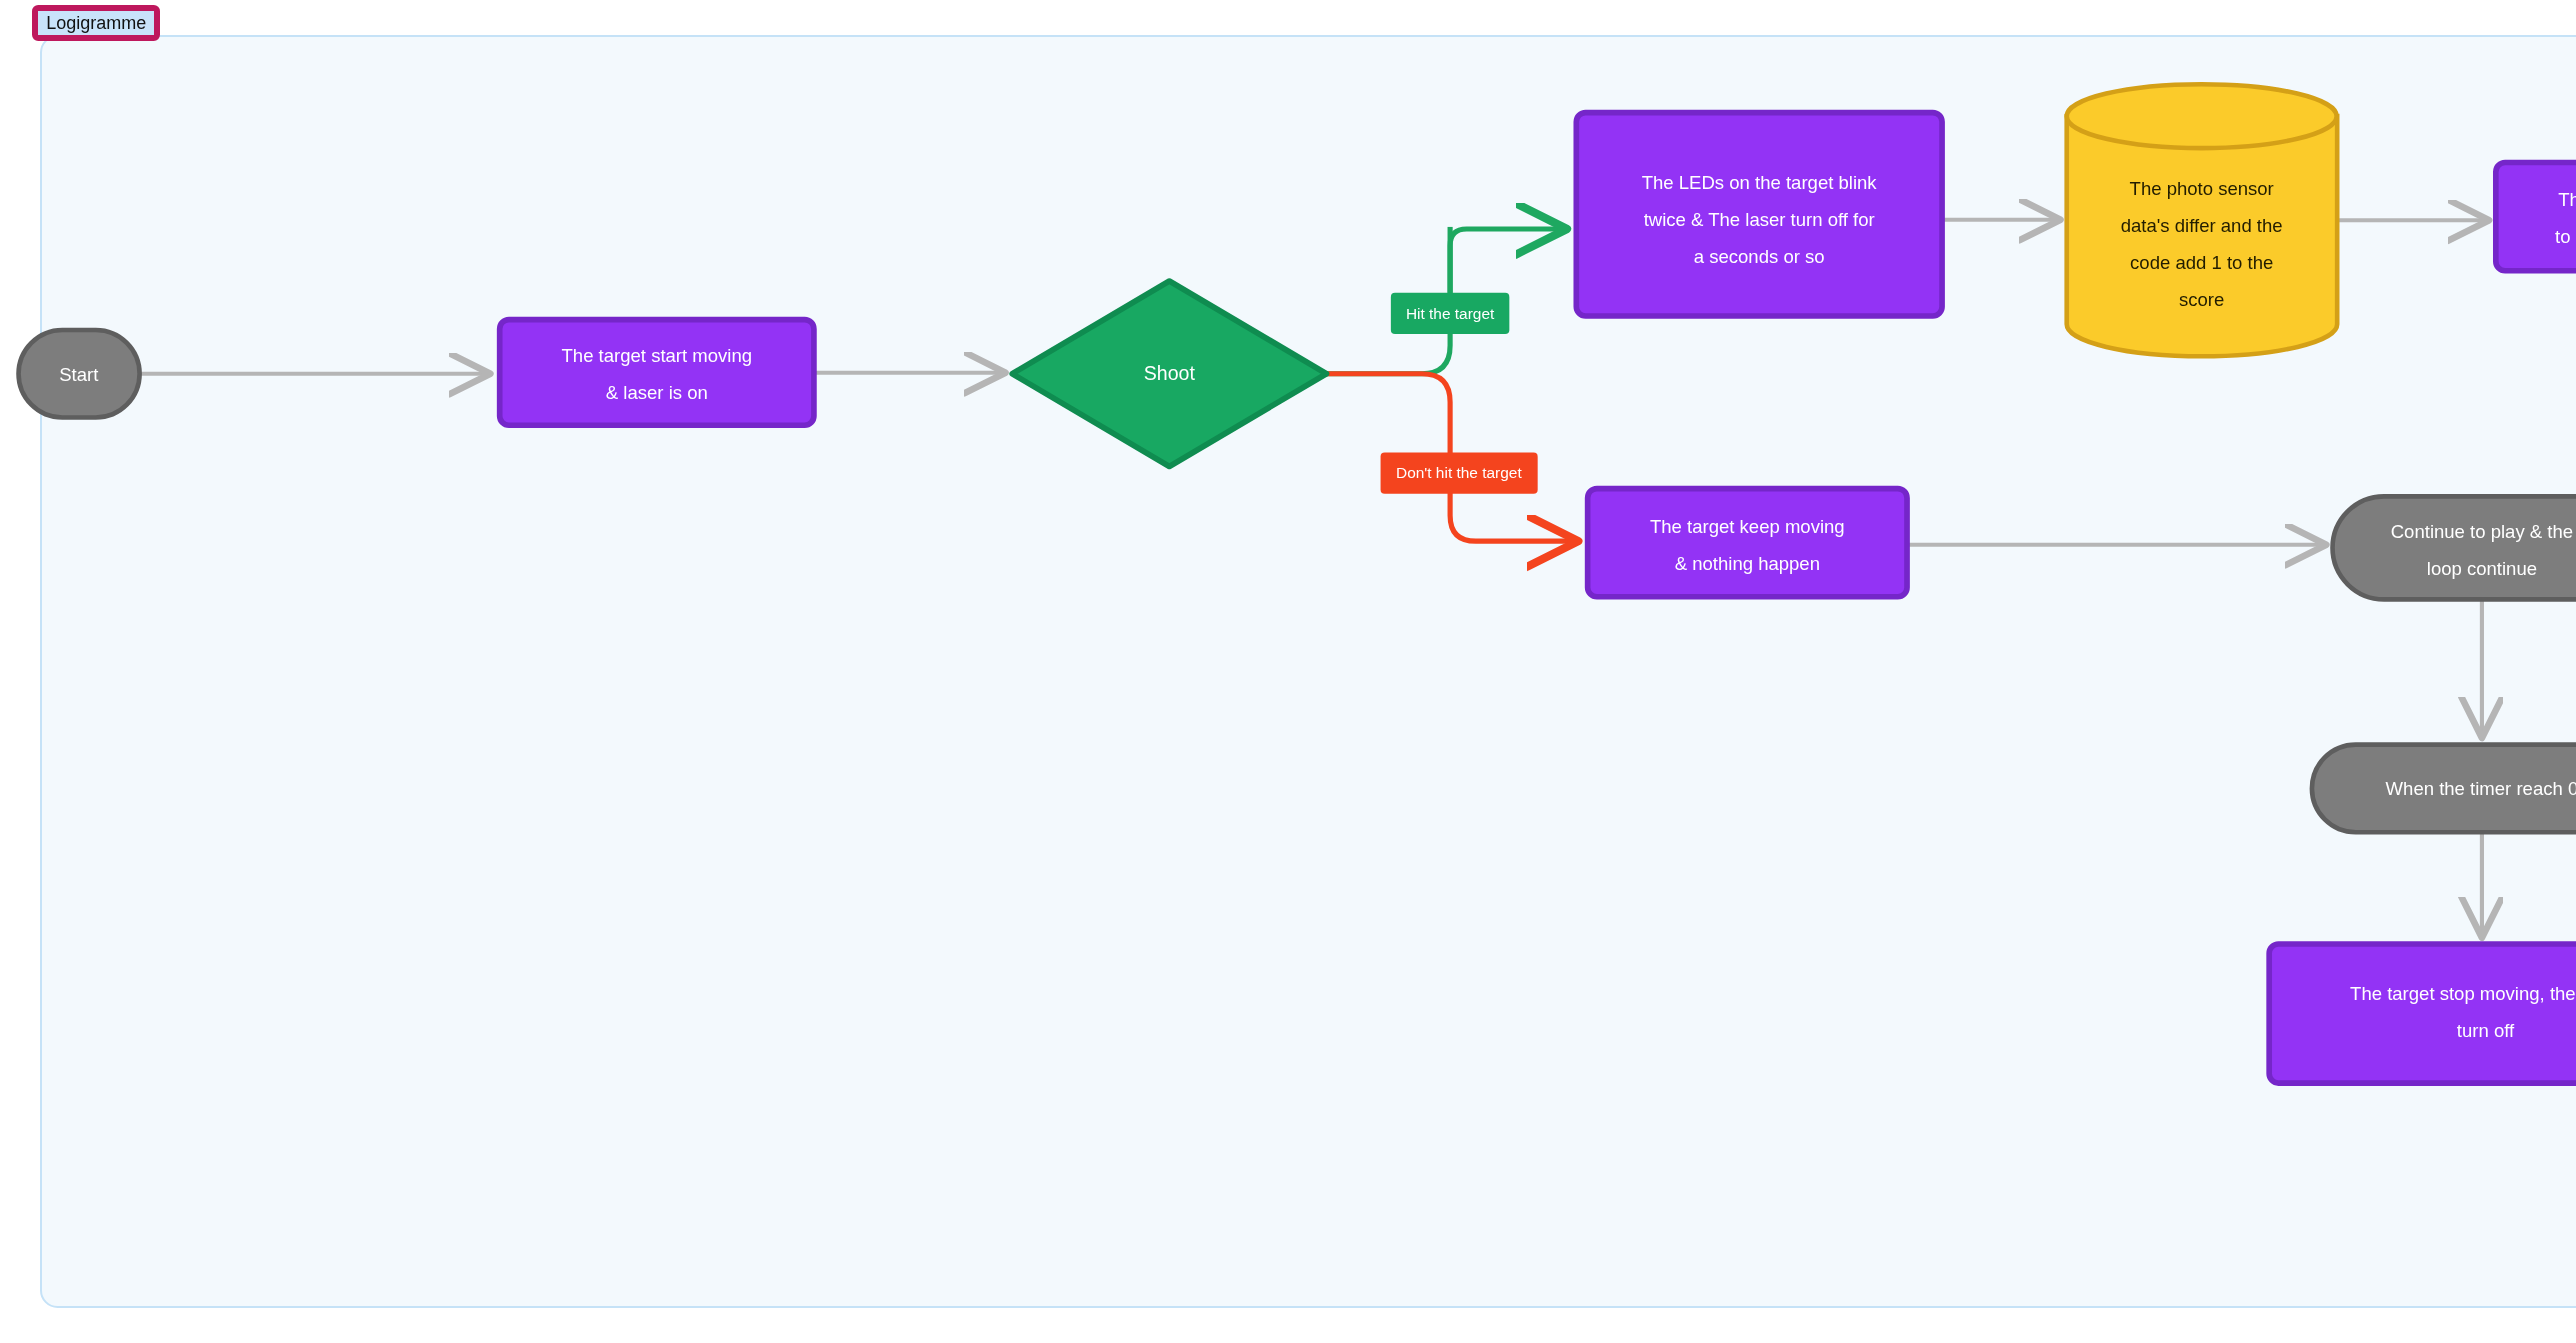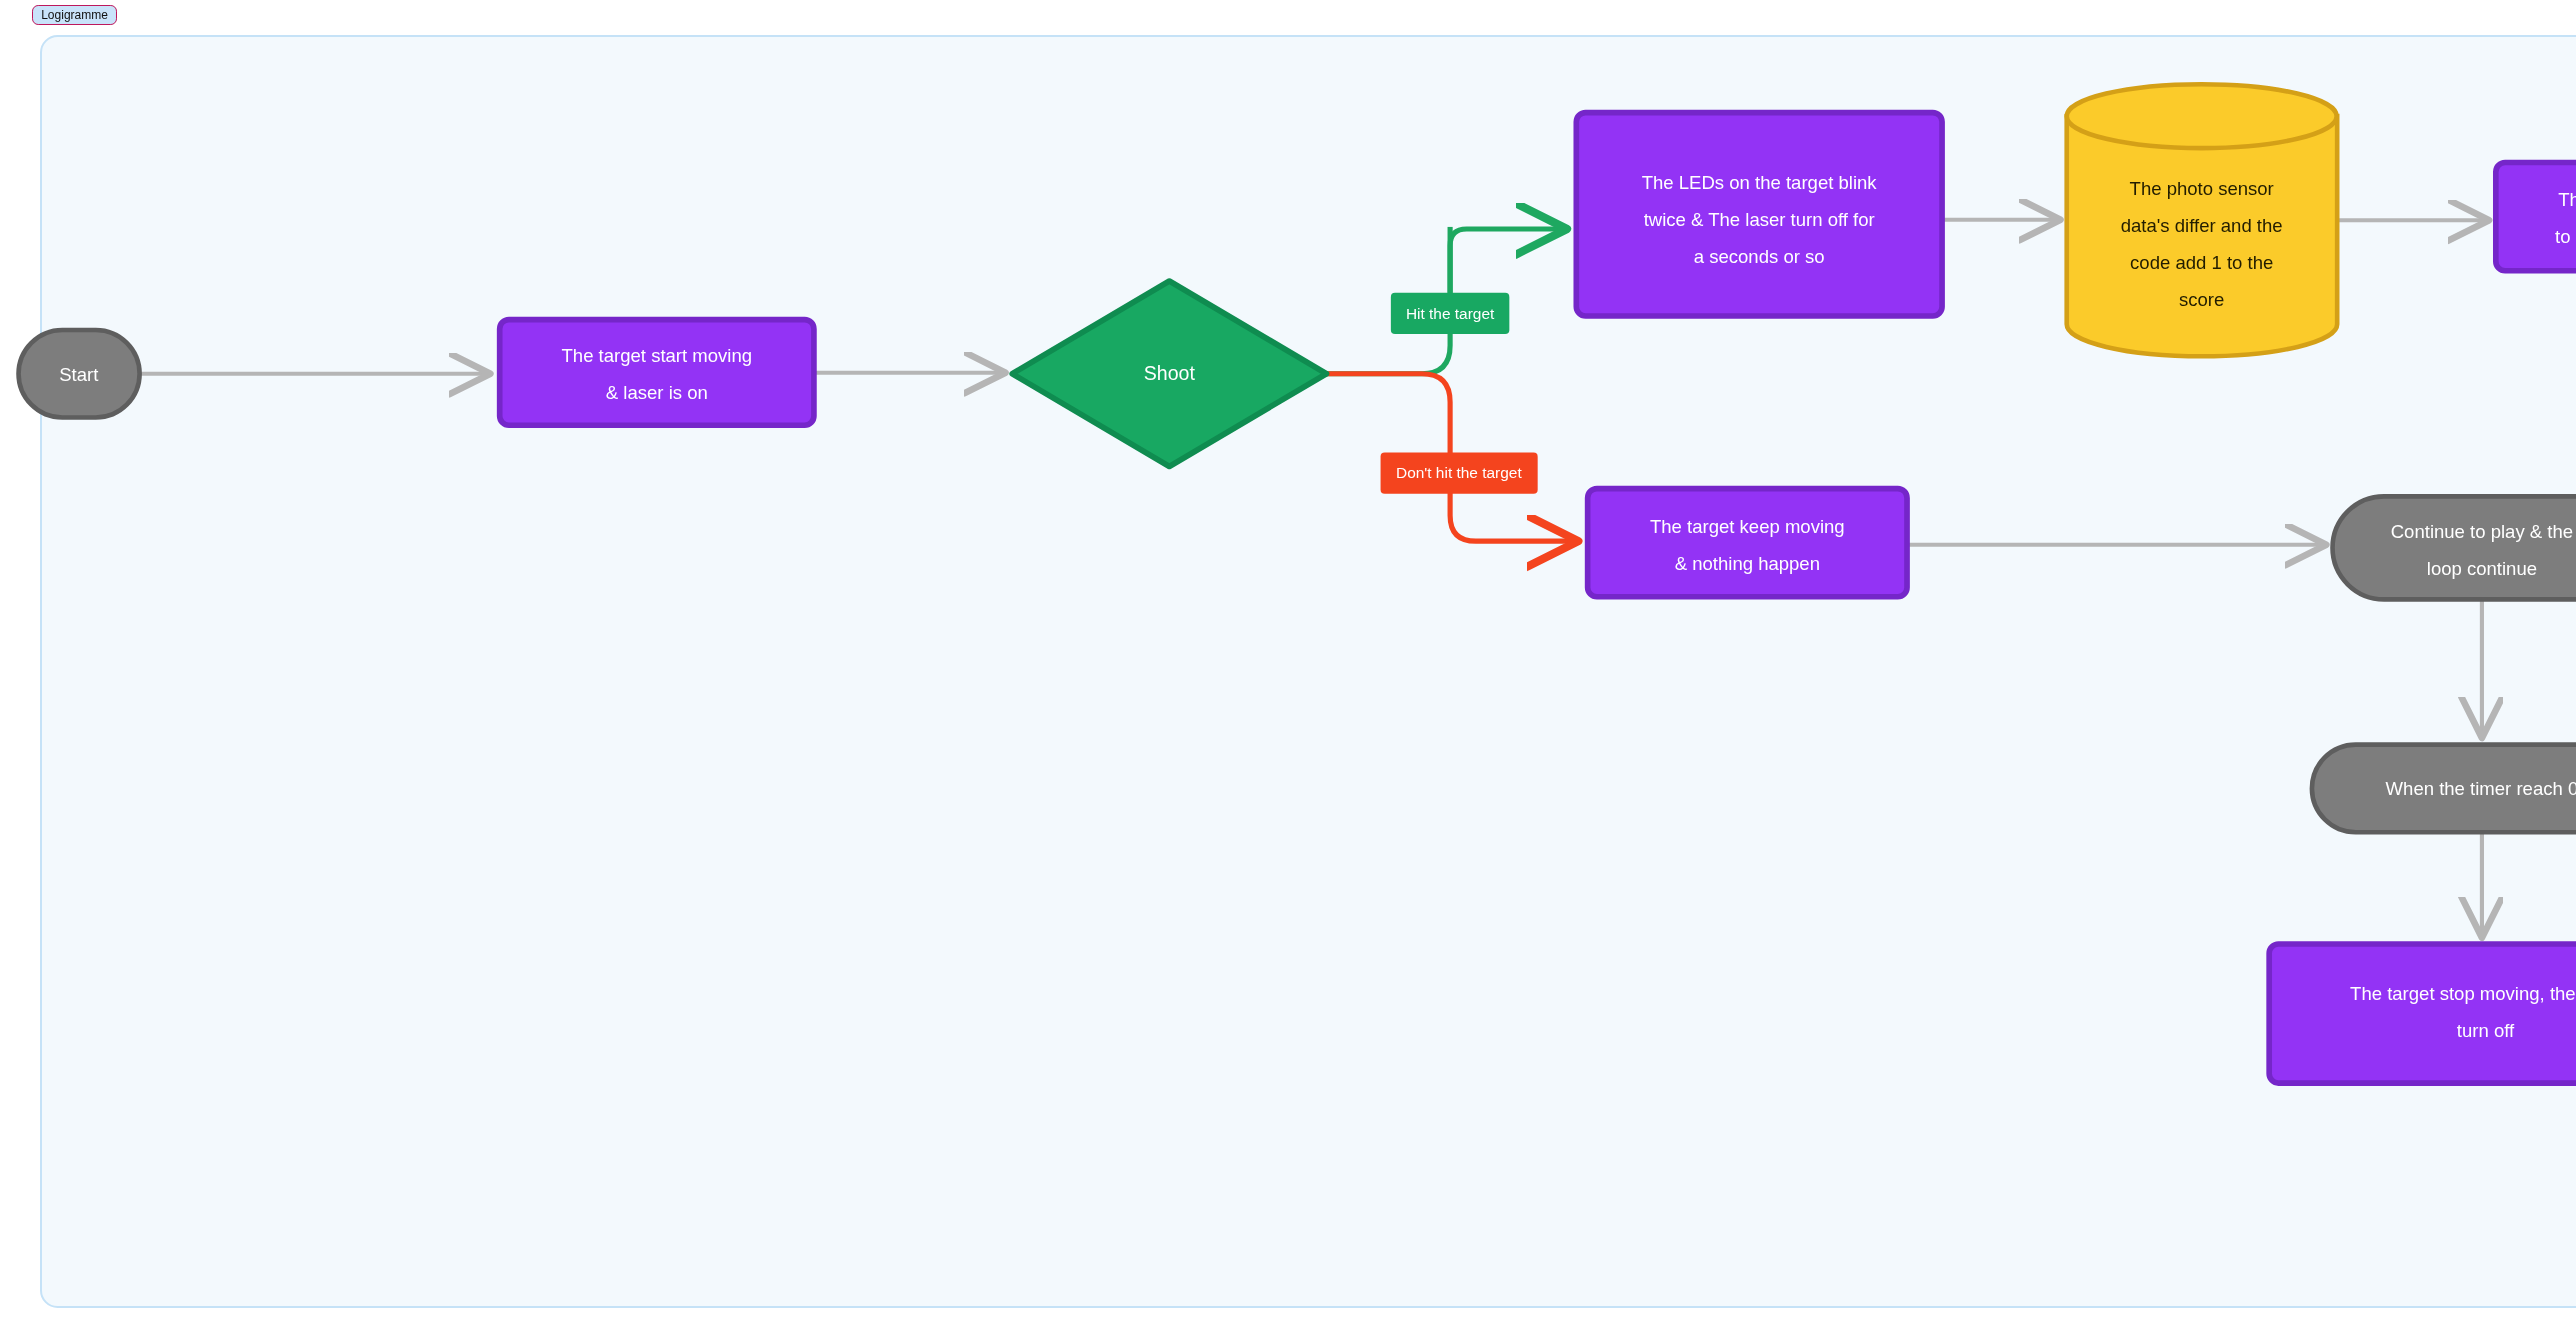--- a/index.html
+++ b/index.html
@@ -14,24 +14,24 @@
     height: 1344px;
     background: #ffffff;
     overflow: hidden;
   }
   
   #title-tab {
     position: absolute;
     left: 32px;
     top: 5.2px;
     background: #c9e3fa;
-    border: 1px solid #be185d;
+    border: 6px solid #be185d;
     border-radius: 6.2px;
     padding: 2.6px 8.2px 3.6px 8.2px;
-    font-size: 12px;
+    font-size: 18px;
     line-height: 1;
     color: #111111;
     z-index: 5;
     font-family: "Liberation Sans", sans-serif;
     white-space: nowrap;
   }
   
   #canvas-frame {
     position: absolute;
     left: 40px;

